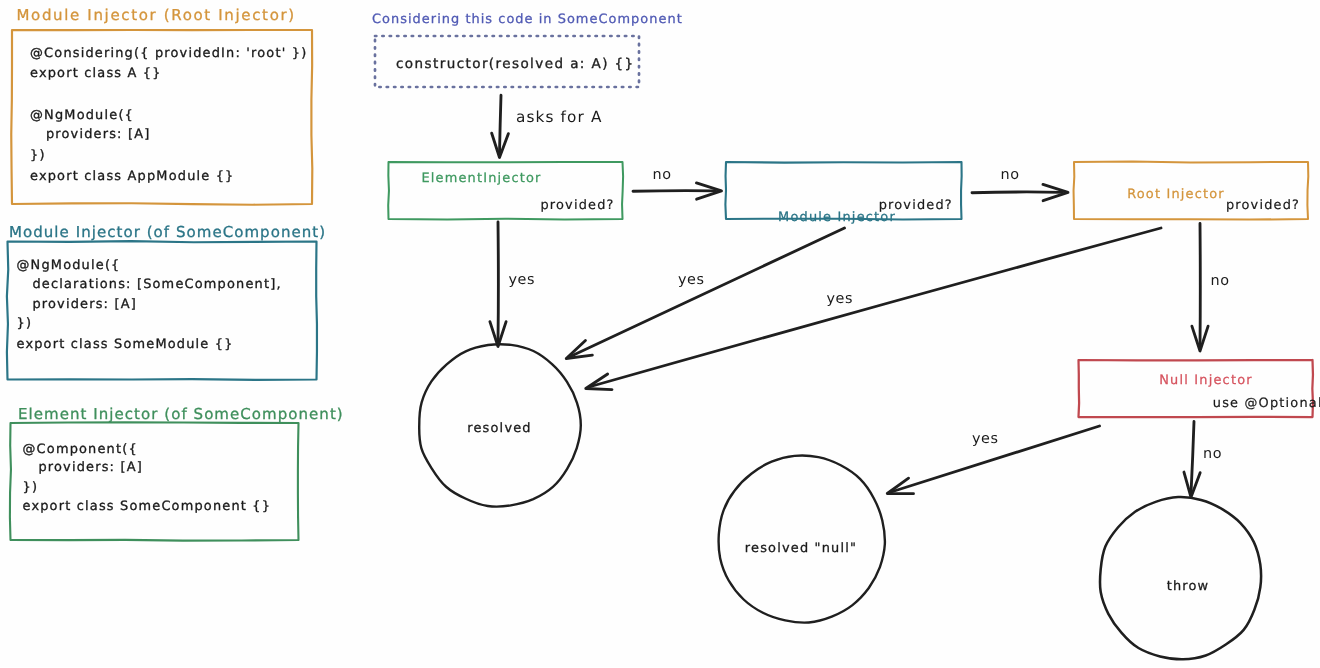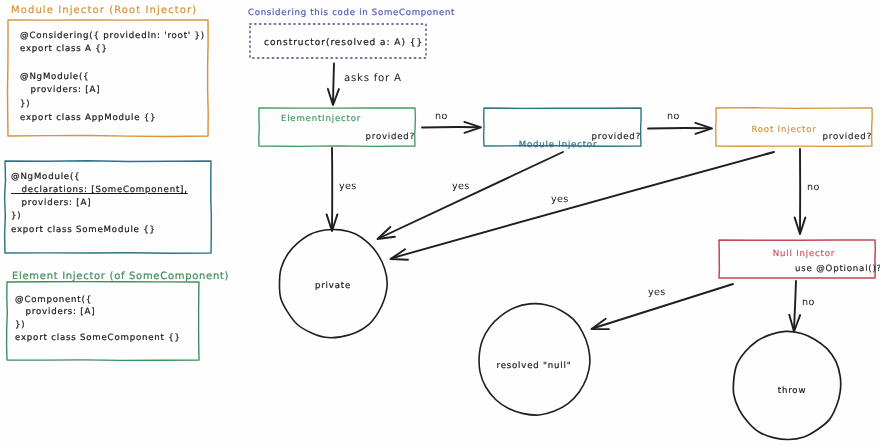--- a/index.html
+++ b/index.html
@@ -12,21 +12,21 @@
   .panel-title{position:absolute;white-space:pre;font-size:10px;letter-spacing:0.70px;-webkit-text-stroke:0.2px;}
   .panel-title.t0{letter-spacing:1.1px;}
   .panel-code{position:absolute;white-space:pre;font-size:8.60px;letter-spacing:0.80px;
      line-height:13.70px;color:#1a1a1a;
      -webkit-text-stroke:0.22px #1a1a1a;}
   .flow-heading{position:absolute;white-space:pre;font-size:8.60px;letter-spacing:0.70px;-webkit-text-stroke:0.2px;}
   .dotbox-text{position:absolute;white-space:pre;font-size:9.00px;letter-spacing:0.70px;color:#1f1f1f;}
   .dotbox-text{letter-spacing:0.95px;-webkit-text-stroke:0.22px #1a1a1a;}
   .node-name{position:absolute;white-space:pre;font-size:8.60px;letter-spacing:0.80px;text-align:center;}
   .node-name{-webkit-text-stroke:0.18px;}
-  .node-q{position:absolute;white-space:pre;font-size:8.60px;letter-spacing:0.80px;text-align:right;color:#1a1a1a;-webkit-text-stroke:0.14px #1a1a1a;}
+  .node-q{position:absolute;white-space:pre;font-size:8.60px;letter-spacing:0.80px;text-align:center;color:#1a1a1a;margin-left:48px;-webkit-text-stroke:0.14px #1a1a1a;}
   .circ-label{position:absolute;white-space:pre;font-size:8.60px;letter-spacing:0.80px;text-align:center;color:#1a1a1a;line-height:12px;-webkit-text-stroke:0.2px #1a1a1a;}
   .edge-label{position:absolute;white-space:pre;font-size:9.6px;letter-spacing:.35px;color:#1a1a1a;}
   .edge-label.asks{font-size:10.2px;letter-spacing:0.75px;}
   svg.ov{position:absolute;left:0;top:0;width:880px;height:445px;overflow:visible;}
 </style>
 </head>
 <body>
 
 <div id="stage">
   <svg class="ov" viewBox="0 0 880 445">
@@ -66,41 +66,42 @@
   </svg>
 
   <div class="panel-title t0" style="left:11px;top:5px;color:#d4953c;">Module Injector (Root Injector)</div>
   <div class="panel-code" style="left:20px;top:29.5px;">@Considering({ providedIn: 'root' })</div>
   <div class="panel-code" style="left:20px;top:43.2px;">export class A {}</div>
   <div class="panel-code" style="left:20px;top:56.9px;"></div>
   <div class="panel-code" style="left:20px;top:70.6px;">@NgModule({</div>
   <div class="panel-code" style="left:20px;top:84.3px;">   providers: [A]</div>
   <div class="panel-code" style="left:20px;top:98.0px;">})</div>
   <div class="panel-code" style="left:20px;top:111.7px;">export class AppModule {}</div>
+  <div class="panel-title t1" style="left:6px;top:150px;color:#2b7587;">Module Injector (of SomeComponent)</div>
   <div class="panel-code" style="left:11px;top:170.5px;">@NgModule({</div>
-  <div class="panel-code" style="left:11px;top:183.8px;text-decoration:underline;">   declarations: [SomeComponent],</div>
+  <div class="panel-code" style="left:11px;top:183.8px;">   declarations: [SomeComponent],</div>
   <div class="panel-code" style="left:11px;top:197.1px;">   providers: [A]</div>
   <div class="panel-code" style="left:11px;top:210.4px;">})</div>
   <div class="panel-code" style="left:11px;top:223.7px;">export class SomeModule {}</div>
   <div class="panel-title t2" style="left:12px;top:271px;color:#3f8f5c;">Element Injector (of SomeComponent)</div>
   <div class="panel-code" style="left:15px;top:293.5px;">@Component({</div>
   <div class="panel-code" style="left:15px;top:306.3px;">   providers: [A]</div>
   <div class="panel-code" style="left:15px;top:319.1px;">})</div>
   <div class="panel-code" style="left:15px;top:331.9px;">export class SomeComponent {}</div>
   <div class="flow-heading" style="left:248px;top:8px;color:#505ab4;">Considering this code in SomeComponent</div>
   <div class="dotbox-text" style="left:264px;top:38px;">constructor(resolved a: A) {}</div>
   <div class="node-name" style="left:259px;top:113.5px;width:124px;color:#3f9960;">ElementInjector</div>
   <div class="node-q" style="left:259px;top:132px;width:156px;">provided?</div>
   <div class="node-name" style="left:484px;top:100px;width:148px;color:#2b7587;margin-top:40px;">Module Injector</div>
   <div class="node-q" style="left:484px;top:132px;width:157px;">provided?</div>
   <div class="node-name" style="left:716px;top:125px;width:136px;color:#d4953c;">Root Injector</div>
   <div class="node-q" style="left:716px;top:132px;width:156px;">provided?</div>
   <div class="node-name" style="left:726px;top:248.5px;width:156px;color:#d6545f;">Null Injector</div>
   <div class="node-q" style="left:726px;top:264px;width:156px;">use @Optional()?</div>
-  <div class="circ-label" style="left:273px;top:279.5px;width:120px;">private</div>
+  <div class="circ-label" style="left:273px;top:279.5px;width:120px;">resolved</div>
   <div class="circ-label" style="left:474px;top:359.5px;width:120px;">resolved "null"</div>
   <div class="circ-label" style="left:732px;top:384.5px;width:120px;">throw</div>
   <div class="edge-label asks" style="left:344px;top:73px;">asks for A</div>
   <div class="edge-label" style="left:435px;top:111px;">no</div>
   <div class="edge-label" style="left:667px;top:111px;">no</div>
   <div class="edge-label" style="left:807px;top:182px;">no</div>
   <div class="edge-label" style="left:802px;top:297px;">no</div>
   <div class="edge-label" style="left:339px;top:181px;">yes</div>
   <div class="edge-label" style="left:452px;top:181px;">yes</div>
   <div class="edge-label" style="left:551px;top:194px;">yes</div>

